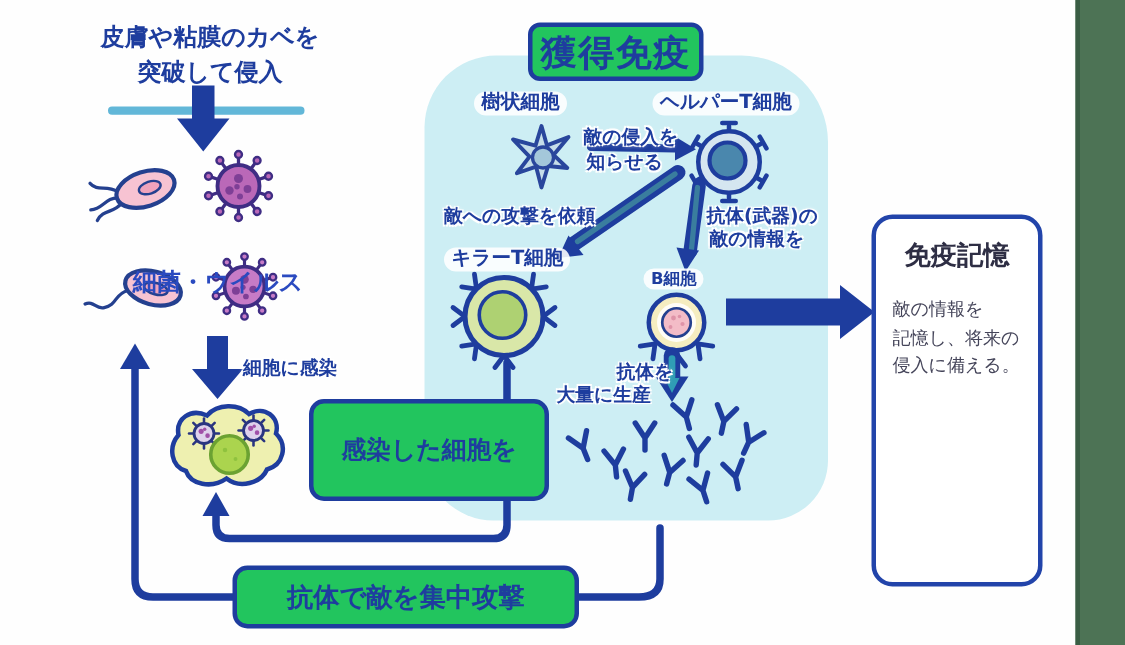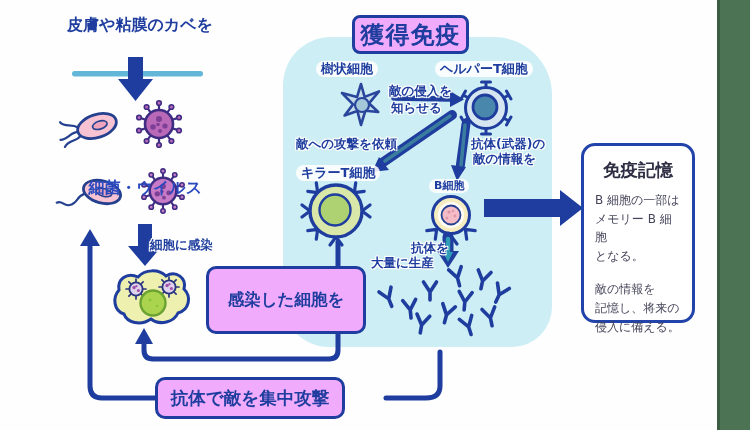--- a/index.html
+++ b/index.html
@@ -7,27 +7,27 @@
   .stage{position:relative;width:750px;height:430px;background:#fefefe;overflow:hidden;}
   .abs{position:absolute;}
   .navy{color:#1e3d9e;}
   .halo{text-shadow:-1px -1px 0 #fff,1px -1px 0 #fff,-1px 1px 0 #fff,1px 1px 0 #fff,0 0 3px #fff;}
   .pill{background:rgba(255,255,255,.88);border-radius:9px;padding:0 5px;line-height:1.25;}
   .bold{font-weight:bold;}
   .cyan-bg{left:283px;top:37px;width:269px;height:310px;background:#cdeef4;
            border-radius:48px 58px 40px 46px;z-index:0;}
   .artsvg{left:0;top:0;z-index:1;}
   .lbl{z-index:2;font-weight:bold;color:#1e3d9e;white-space:nowrap;}
-  .wbox{z-index:2;background:#f0abfc;border:3.5px solid #1e3d9e;border-radius:10px;
+  .wbox{z-index:2;background:#22c55e;border:3.5px solid #1e3d9e;border-radius:10px;
         display:flex;flex-direction:column;align-items:center;justify-content:center;
         color:#1e3d9e;font-weight:bold;text-align:center;box-sizing:border-box;}
   .title-box{left:352px;top:15px;width:117px;height:39px;font-size:24px;letter-spacing:1px;border-radius:8px;}
   .destroy-box{left:206px;top:266px;width:160px;height:68px;font-size:16.5px;line-height:1.55;}
-  .attack-box{left:155px;top:377px;width:190px;height:42px;font-size:17.5px;}
-  .memory-box{left:581px;top:143px;width:114px;height:180px;z-index:2;background:#fff;
+  .attack-box{left:155px;top:377px;width:231px;height:42px;font-size:17.5px;}
+  .memory-box{left:581px;top:143px;width:114px;height:248px;z-index:2;background:#fff;
               border:3.5px solid #2244aa;border-radius:14px;box-sizing:border-box;}
   .memory-title{margin:12px 0 0 0;text-align:center;font-size:17.5px;font-weight:bold;color:#2e2e44;}
   .memory-body{margin:9px 10px 0 11px;font-size:12px;line-height:1.55;color:#45455a;white-space:pre-line;}
   .memory-body.second{margin-top:15px;}
   .top-caption{left:55px;top:13px;width:170px;text-align:center;font-size:16px;line-height:1.45;z-index:2;}
   .pathogen-caption{left:62px;top:146px;width:140px;text-align:right;font-size:16px;color:#2a4ac0;z-index:2;margin-top:32px;}
   .ann{font-size:12.5px;z-index:2;}
   .green-band{left:717px;top:0;width:33px;height:430px;background:#4d7355;border-left:3px solid #3a5d44;z-index:3;}
 </style>
 </head>
@@ -237,25 +237,26 @@
       <use href="#ab" transform="translate(410,308) rotate(-6)"></use>
       <use href="#ab" transform="translate(447,313) rotate(15)"></use>
       <use href="#ab" transform="translate(490,316) rotate(-12)"></use>
       <use href="#ab" transform="translate(422,323) rotate(10)"></use>
       <use href="#ab" transform="translate(468,325) rotate(-18)"></use>
     </g>
   </svg>
 
   <div class="abs top-caption bold navy">
     <div>皮膚や粘膜のカベを</div>
+    <div>突破して侵入</div>
   </div>
 
   <div class="abs pathogen-caption bold">細菌・ウイルス</div>
 
-  <div class="abs lbl ann halo" style="left:150px;top:237px;">細胞に感染</div>
+  <div class="abs lbl ann halo" style="left:162px;top:237px;">細胞に感染</div>
 
   <div class="abs wbox title-box">
     <span>獲得免疫</span>
   </div>
 
   <div class="abs lbl pill" style="left:316px;top:61px;font-size:13px;">樹状細胞</div>
   <div class="abs lbl pill" style="left:435px;top:61px;font-size:13px;">ヘルパーT細胞</div>
   <div class="abs lbl pill" style="left:296px;top:165px;font-size:13px;">キラーT細胞</div>
   <div class="abs lbl pill" style="left:429px;top:179px;font-size:11px;">B細胞</div>
 
@@ -270,22 +271,19 @@
   <div class="abs wbox destroy-box">
     <div>感染した細胞を</div>
   </div>
 
   <div class="abs wbox attack-box">
     <span>抗体で敵を集中攻撃</span>
   </div>
 
   <div class="abs memory-box">
     <div class="memory-title">免疫記憶</div>
-    <div class="memory-body">B 細胞の一部は
-メモリー B 細胞
-となる。</div>
     <div class="memory-body second">敵の情報を
 記憶し、将来の
 侵入に備える。</div>
   </div>
 
   <div class="abs green-band"></div>
 </div>
 
 </body></html>

